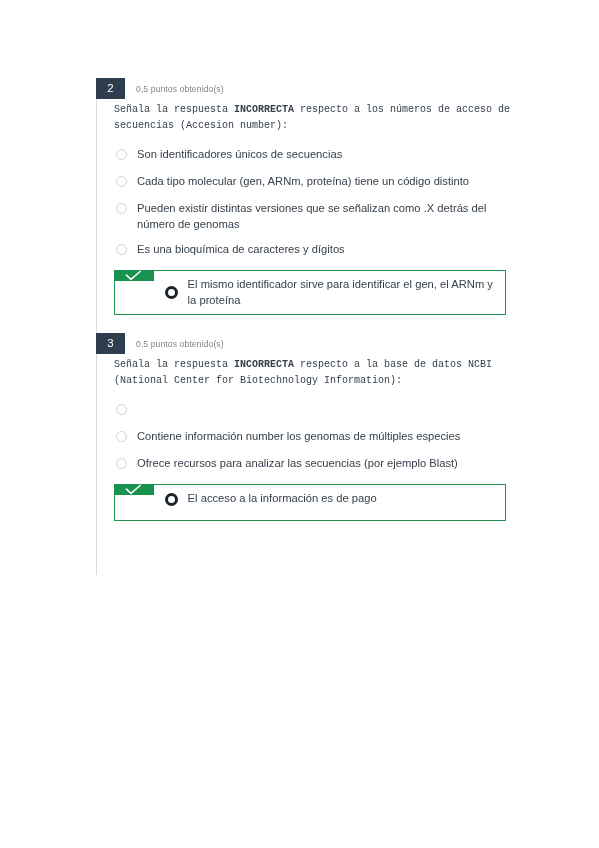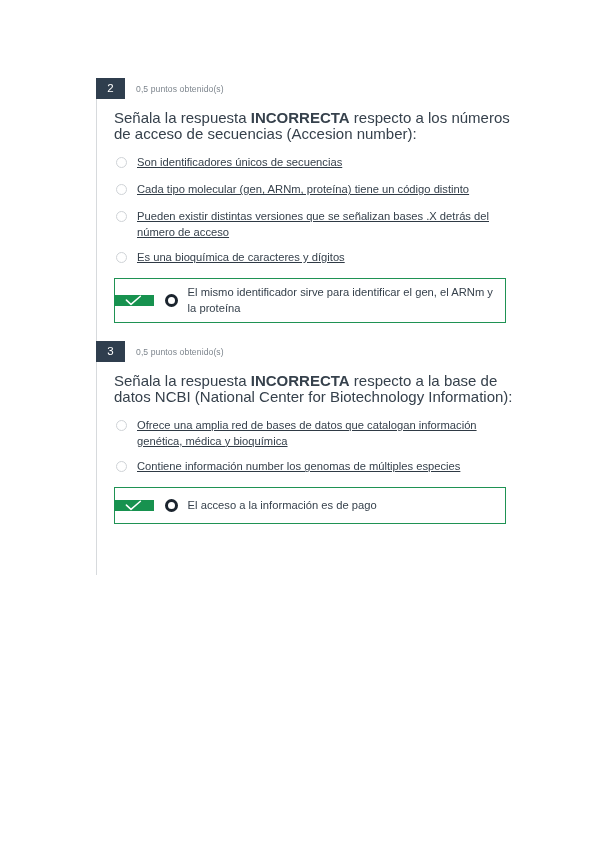--- a/index.html
+++ b/index.html
@@ -70,42 +70,42 @@
     margin-left: 11px;
     font-size: 8.6px;
     color: #7d858d;
     letter-spacing: 0.1px;
     white-space: nowrap;
   }
 
   
   .q-text {
     margin-left: 18px;
-    margin-top: 11px;
-    font-size: 15px;
+    margin-top: 3px;
+    font-size: 10px;
     line-height: 15.6px;
     color: #36414c;
     max-width: 400px;
+    font-family: Liberation Mono, monospace;
   }
   .q-text b {
     font-weight: bold;
   }
 
   
   .options {
     margin-left: 18px;
     margin-top: 9px;
   }
 
   .option {
     display: flex;
     align-items: flex-start;
     padding: 5px 0;
     min-height: 17px;
-    text-decoration: underline;
   }
   .option .radio {
     flex: 0 0 auto;
     width: 11px;
     height: 11px;
     border: 1px solid #cfd3d7;
     border-radius: 50%;
     margin-top: 2px;
     margin-left: 2px;
     box-sizing: border-box;
@@ -115,21 +115,21 @@
     margin-left: 10px;
     font-size: 11.2px;
     line-height: 15.5px;
     color: #36414c;
     max-width: 372px;
   }
 
   
   .option-selected {
     display: flex;
-    align-items: center;
+    align-items: flex-start;
     margin-top: 6px;
     margin-left: 0px;
     width: 392px;
     border: 1.4px solid #1f9254;
     box-sizing: border-box;
     background: #ffffff;
     min-height: 37px;
   }
   .check-cell {
     flex: 0 0 auto;
@@ -195,21 +195,21 @@
           <span class="opt-label">Son identificadores únicos de secuencias</span>
         </div>
 
         <div class="option">
           <span class="radio"></span>
           <span class="opt-label">Cada tipo molecular (gen, ARNm, proteína) tiene un código distinto</span>
         </div>
 
         <div class="option">
           <span class="radio"></span>
-          <span class="opt-label">Pueden existir distintas versiones que se señalizan bases .X detrás del número de acceso</span>
+          <span class="opt-label">Pueden existir distintas versiones que se señalizan como .X detrás del número de genomas</span>
         </div>
 
         <div class="option">
           <span class="radio"></span>
           <span class="opt-label">Es una bioquímica de caracteres y dígitos</span>
         </div>
 
         <div class="option-selected">
           <div class="check-cell">
             <svg width="17" height="11" viewBox="0 0 17 11">
@@ -233,29 +233,32 @@
       </div>
 
       <div class="q-text">
         <span>Señala la respuesta </span><b>INCORRECTA</b><span> respecto a la base de datos NCBI (National Center for Biotechnology Information):</span>
       </div>
 
       <div class="options">
 
         <div class="option">
           <span class="radio"></span>
-          <span class="opt-label">Ofrece una amplia red de bases de datos que catalogan información genética, médica y bioquímica</span>
         </div>
 
         <div class="option">
           <span class="radio"></span>
           <span class="opt-label">Contiene información number los genomas de múltiples especies</span>
         </div>
 
 
+        <div class="option">
+          <span class="radio"></span>
+          <span class="opt-label">Ofrece recursos para analizar las secuencias (por ejemplo Blast)</span>
+        </div>
 
         <div class="option-selected">
           <div class="check-cell">
             <svg width="17" height="11" viewBox="0 0 17 11">
               <path d="M1.4 5.1 L6.0 9.4 L15.4 1.2" fill="none" stroke="#ffffff" stroke-width="1.5" stroke-linecap="round" stroke-linejoin="round"></path>
             </svg>
           </div>
           <div class="selected-body">
             <span class="radio-filled"></span>
             <span class="selected-label">El acceso a la información es de pago</span>

